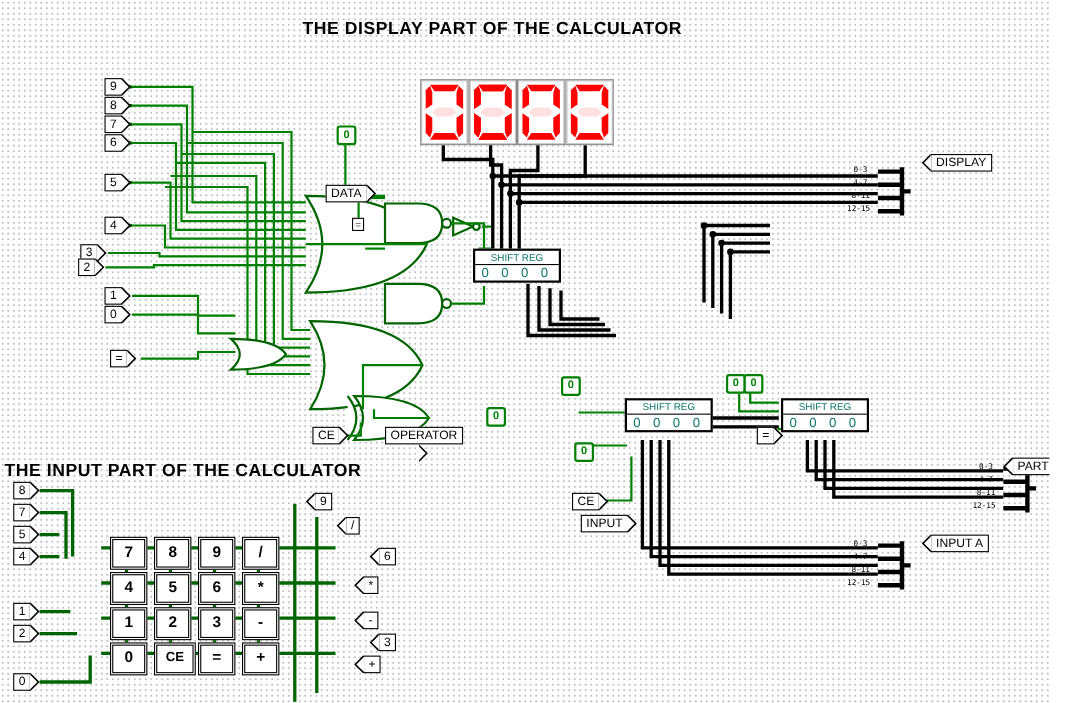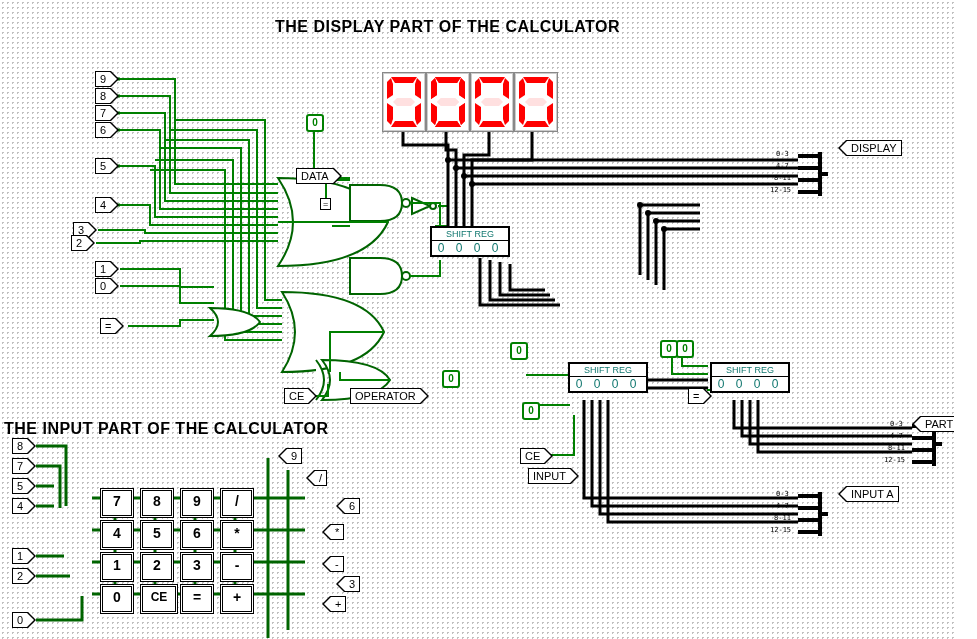--- a/index.html
+++ b/index.html
@@ -339,21 +339,21 @@
 
 <div class="box shiftreg" style="left:430px;top:226px;width:76px;">
   <div class="sr-head">SHIFT REG</div>
   <div class="sr-body">0 0 0 0</div>
 </div>
 
 <div class="pin" style="left:284px;top:388px;">
       <span class="lbl">CE</span>
       <span class="tipR"></span>
     </div>
-<div class="pin" style="left:350px;top:388px;">
+<div class="pin" style="left:350px;top:388px;flex-direction:column;">
       <span class="lbl">OPERATOR</span>
       <span class="tipR"></span>
     </div>
 
 <div class="splitter" style="left:798px;top:150px;width:30px;height:50px;">
   <svg width="30" height="50">
         <g stroke="#000" stroke-width="4">
           <line x1="0" y1="6" x2="22" y2="6"></line>
           <line x1="0" y1="18" x2="22" y2="18"></line>
           <line x1="0" y1="30" x2="22" y2="30"></line>

